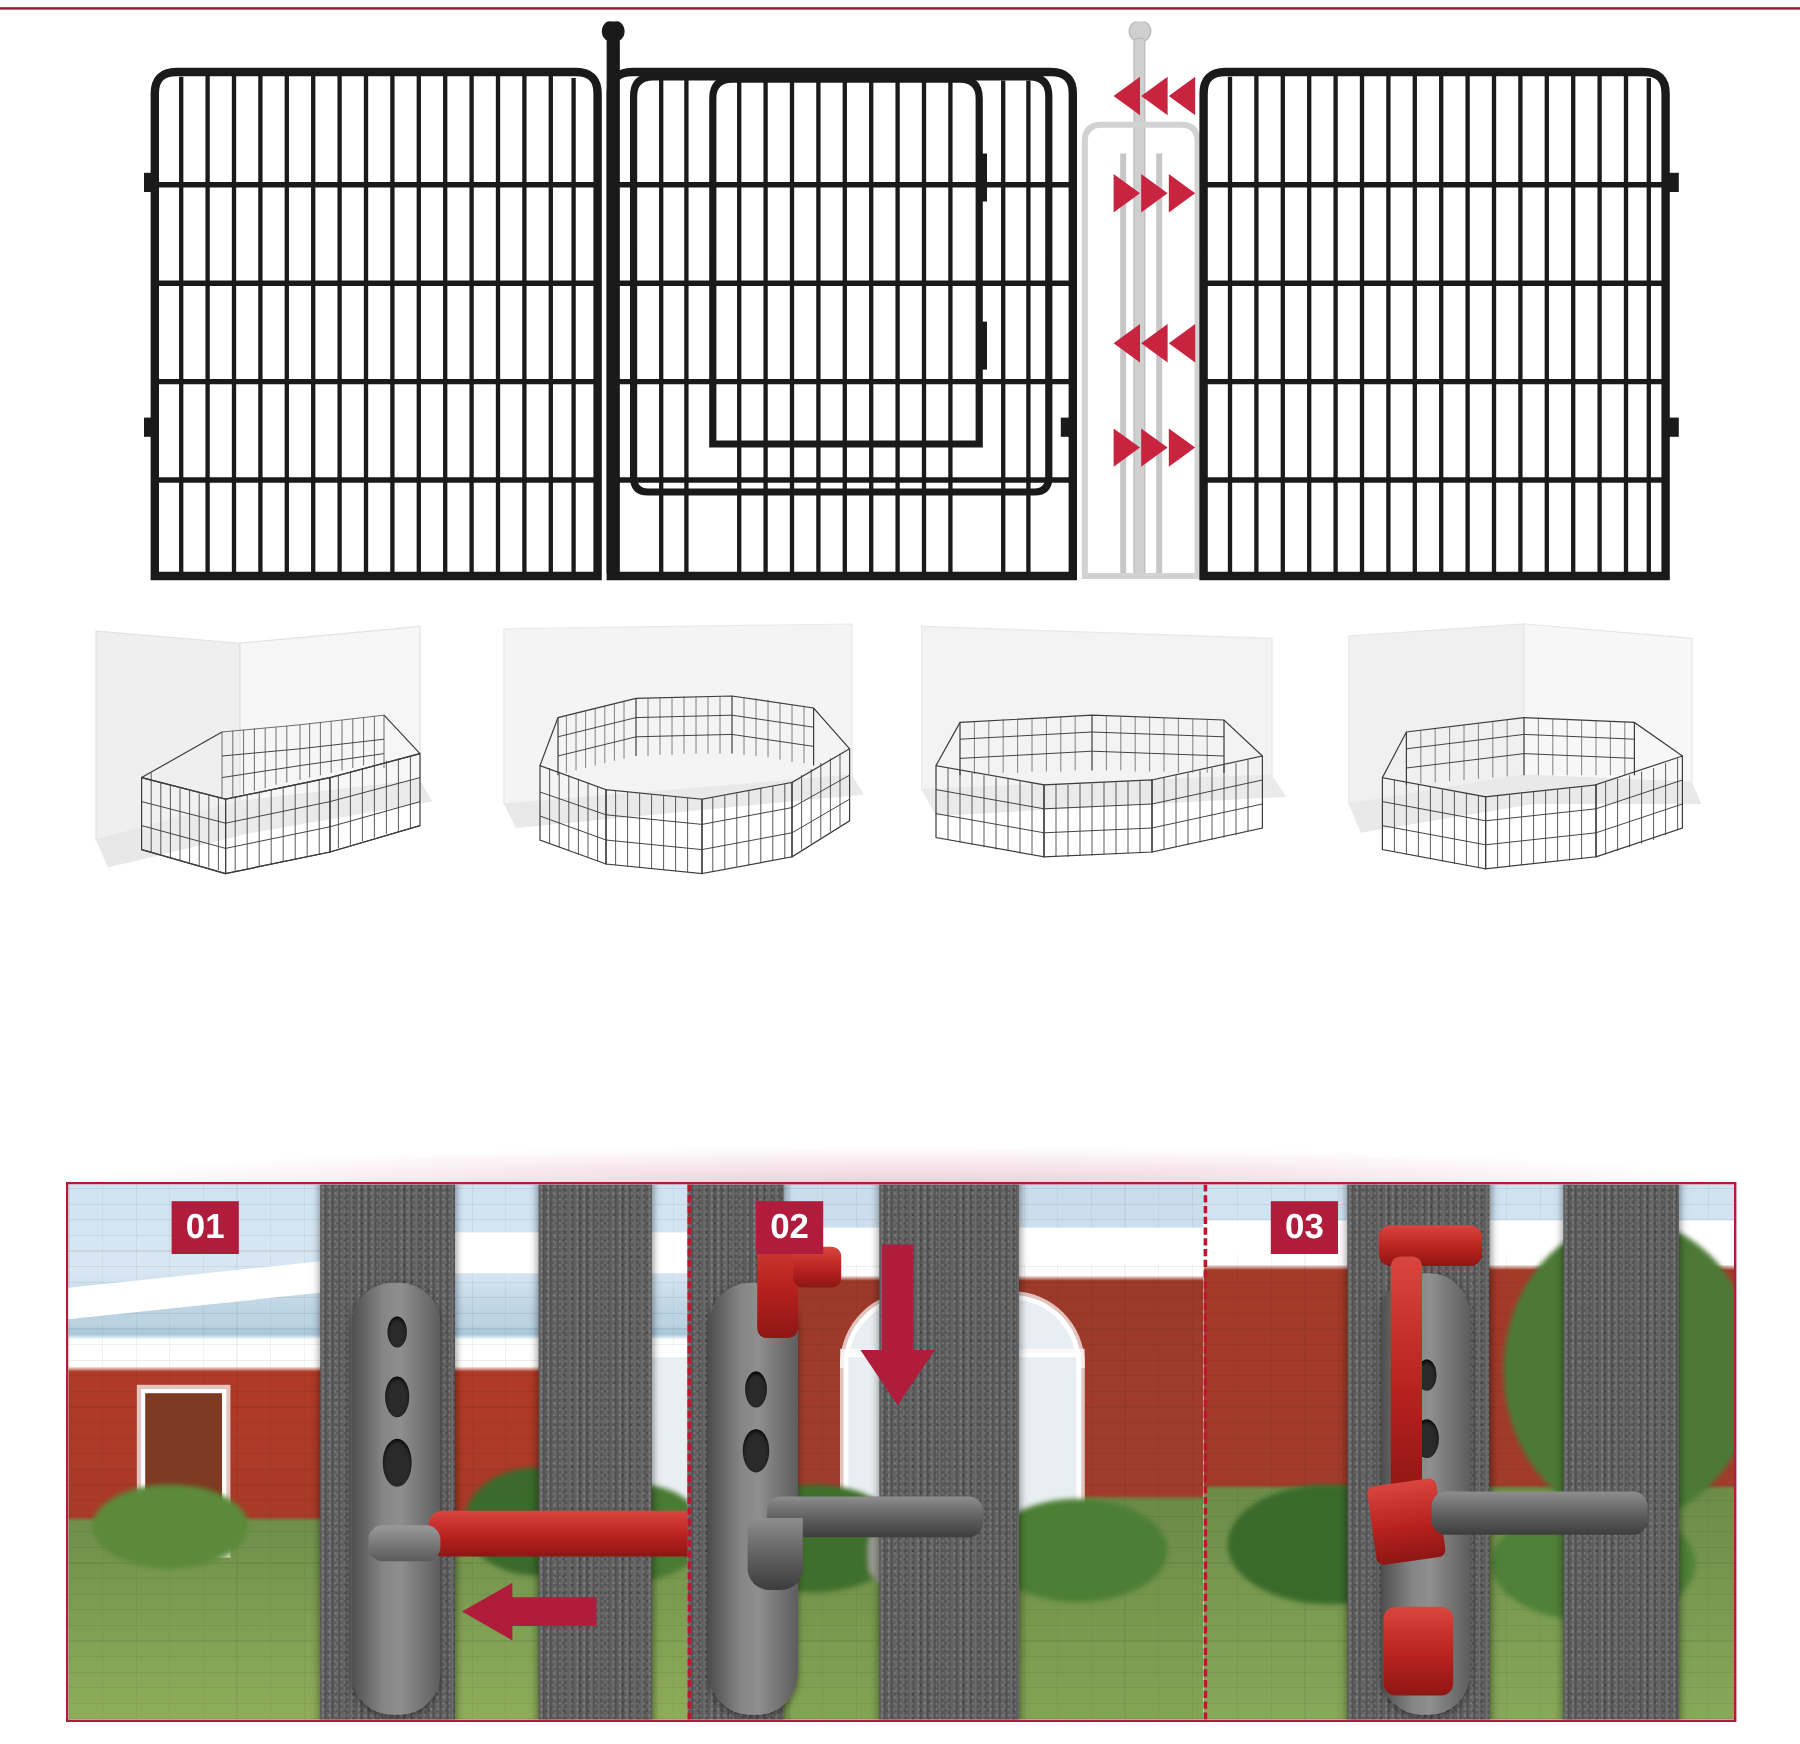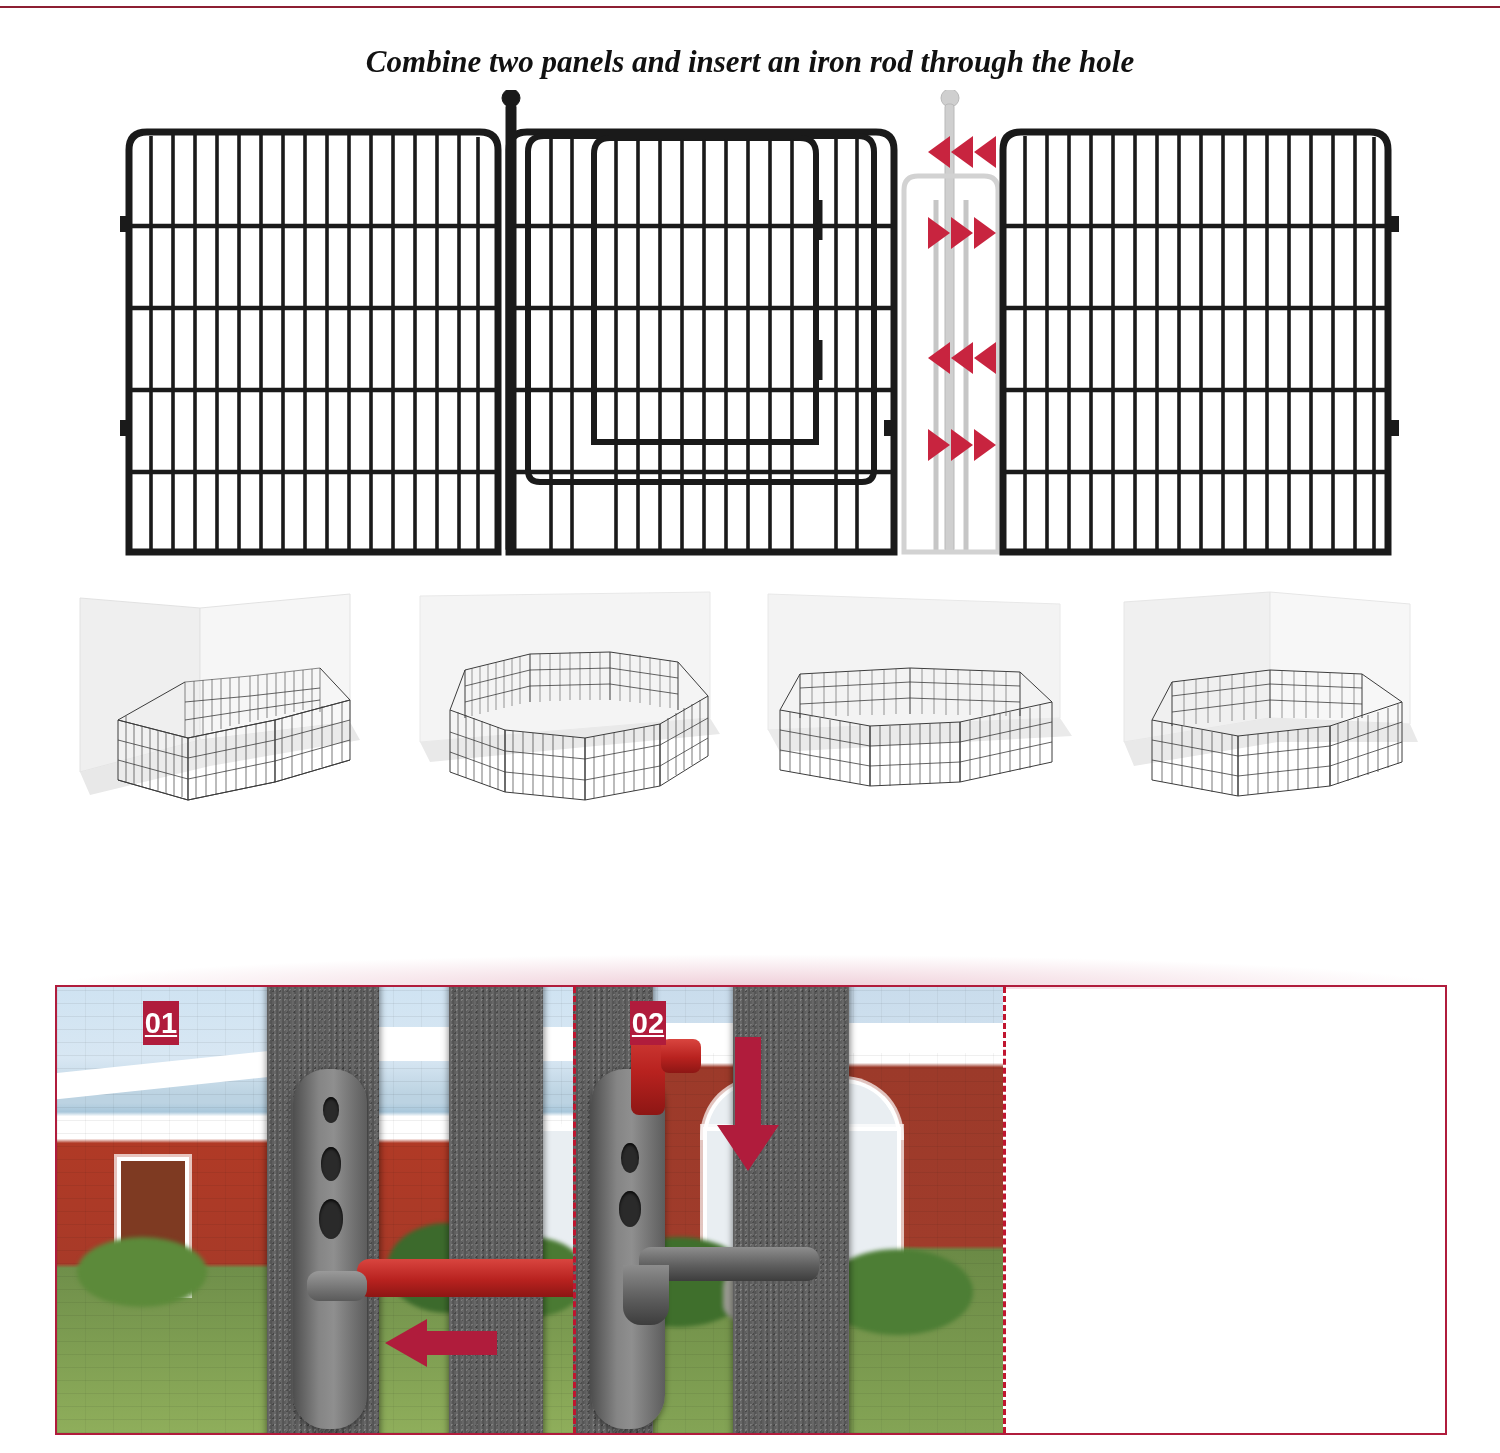--- a/index.html
+++ b/index.html
@@ -106,32 +106,31 @@
     height: 100%;
     border-left: 3px dashed #c0152f;
     z-index: 30;
   }
   .divider.d1 { left: 516px; }
   .divider.d2 { left: 946px; }
 
   .step-badge {
     position: absolute;
     top: 14px;
-    width: 36px;
+    width: 56px;
     height: 44px;
     background: #b01c3c;
     color: #ffffff;
     font-family: "Liberation Sans", sans-serif;
     font-size: 29px;
     font-weight: bold;
     display: flex;
     align-items: center;
     justify-content: center;
     z-index: 40;
-    text-decoration: underline;
   }
   .badge-1 { left: 86px; }
   .badge-2 { left: 573px; }
   .badge-3 { left: 1002px; }
 
   
   .bk-sky {
     position: absolute; left: 0; top: 0; width: 100%; height: 100%;
   }
   .p1 .bk-sky {
@@ -218,21 +217,20 @@
   .arrow-pink {
     position: absolute;
     z-index: 25;
   }
 </style>
 </head>
 <body>
 
 <div>
   <div class="header-rule"></div>
-  <div class="subtitle">Combine two panels and insert an iron rod through the hole</div>
 </div>
 
 <div class="main-diagram">
   <svg width="1500" height="500" viewBox="0 0 1500 500" xmlns="http://www.w3.org/2000/svg">
     <defs>
       <g id="vbars-left">
       </g>
     </defs>
 
     <g stroke="#1a1a1a" fill="none">
@@ -733,16 +731,43 @@
     <div class="rod-red" style="left:88px; top:52px; width:40px; height:34px; border-radius:8px;"></div>
     <div class="rod-grey" style="left:66px; top:260px; width:180px; height:34px;"></div>
     <div class="rod-grey" style="left:50px; top:278px; width:46px; height:60px; border-radius:0 0 18px 18px;"></div>
 
     <svg class="arrow-pink" style="left:140px; top:48px;" width="70" height="140" viewBox="0 0 70 140">
       <path d="M22 2 L48 2 L48 90 L66 90 L35 136 L4 90 L22 90 Z" fill="#b01c3c"></path>
     </svg>
     <div class="step-badge badge-2" style="left:57px;">02</div>
   </div>
 
+  <div class="photo-pane pane-3 p3">
+    <div class="bk-sky"></div>
+    <div class="brick-tex"></div>
+    <div class="roof-shape" style="left:-10px; top:30px; width:470px; height:28px;"></div>
+    <div class="foliage" style="left:250px; top:30px; width:210px; height:250px; background:#4c7a36;"></div>
+    <div class="foliage" style="left:20px; top:250px; width:170px; height:100px; background:#3a6a2a;"></div>
+    <div class="foliage" style="left:240px; top:268px; width:170px; height:96px; background:#4f8138;"></div>
+    <div class="post" style="left:120px; width:118px;">
+      <div class="post-tex"></div>
+    </div>
+    <div class="post" style="left:300px; width:96px;">
+      <div class="post-tex"></div>
+    </div>
+    <div class="bracket" style="left:148px; top:74px; width:74px; height:368px; border-radius:34px;"></div>
+    <div class="hole" style="left:178px; top:146px; width:16px; height:26px;"></div>
+    <div class="hole" style="left:176px; top:196px; width:20px; height:32px;"></div>
+
+    <div class="rod-red" style="left:146px; top:34px; width:86px; height:34px; border-radius:10px;"></div>
+    <div class="rod-red" style="left:156px; top:60px; width:26px; height:200px; border-radius:8px;"></div>
+
+    <div class="rod-red" style="left:140px; top:248px; width:58px; height:66px; border-radius:6px; transform: rotate(-8deg);"></div>
+    <div class="rod-red" style="left:150px; top:352px; width:58px; height:74px; border-radius:10px;"></div>
+
+    <div class="rod-grey" style="left:190px; top:256px; width:180px; height:36px;"></div>
+    <div class="hole" style="left:170px; top:376px; width:18px; height:24px;"></div>
+    <div class="step-badge badge-3" style="left:56px;">03</div>
+  </div>
 
   <div class="divider d1"></div>
   <div class="divider d2"></div>
 </div>
 
 </body></html>

